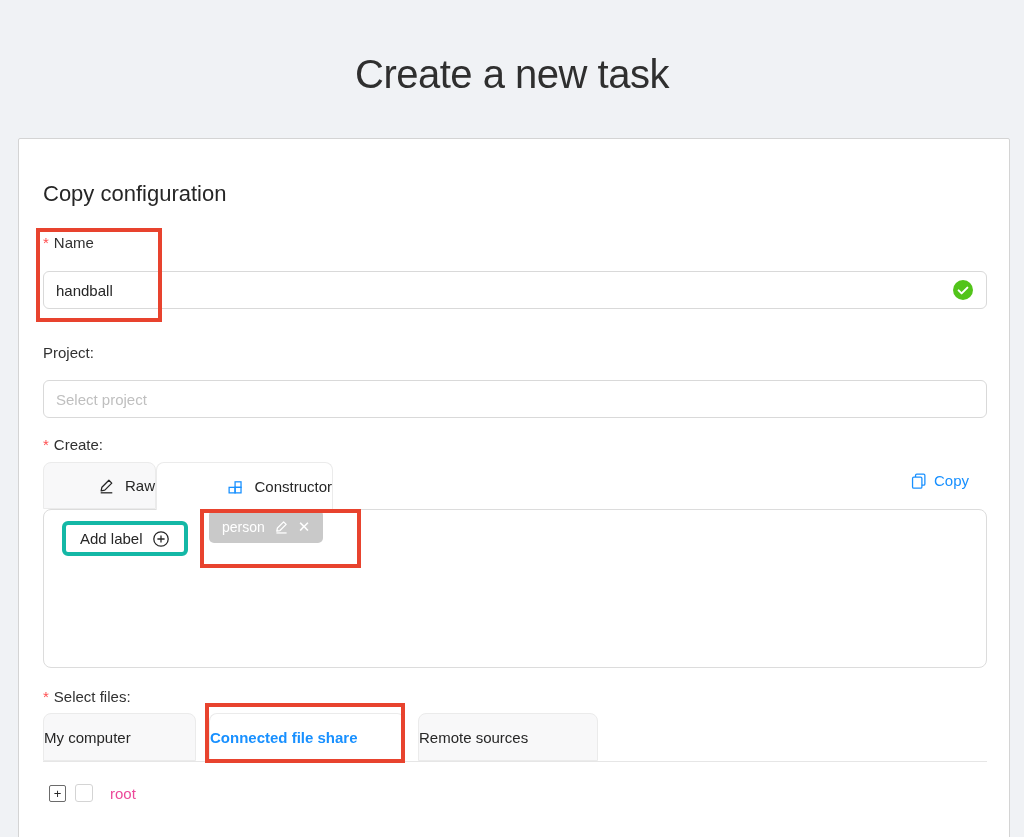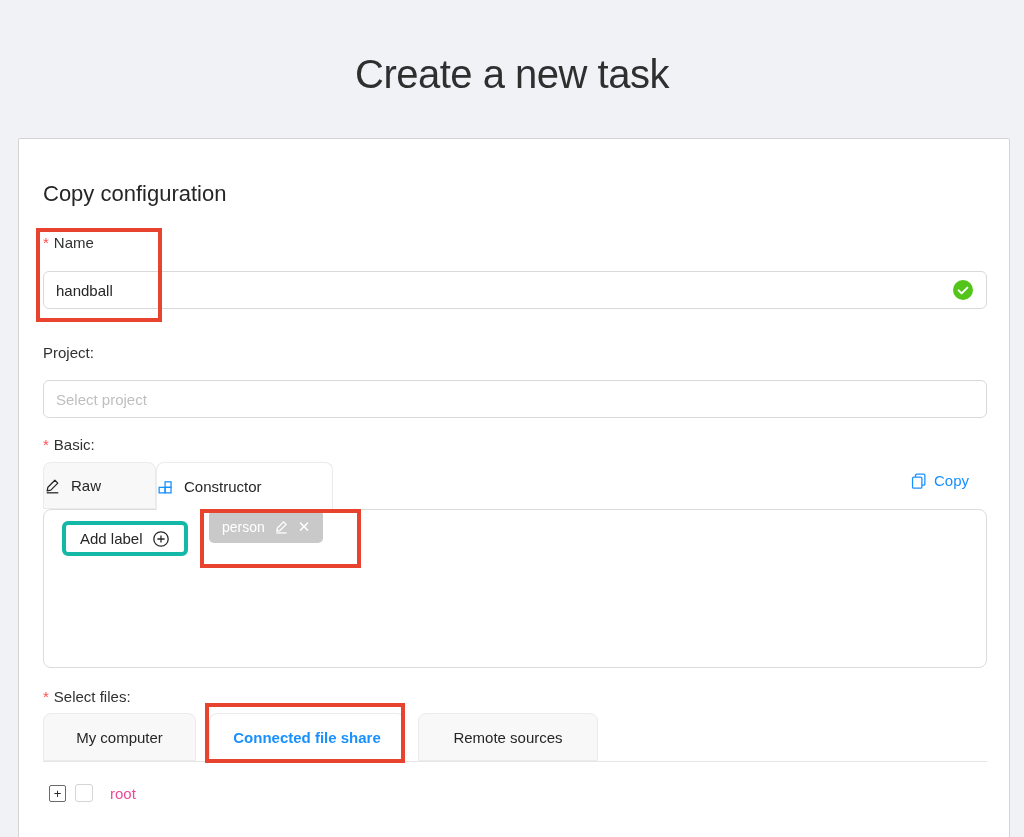--- a/index.html
+++ b/index.html
@@ -52,21 +52,21 @@
 
   .valid-icon {
     position: absolute; right: 36px; top: 141px;
     width: 20px; height: 20px; pointer-events: none;
   }
 
   
   .labels-tabs { position: absolute; left: 24px; top: 323px; height: 48px; display: flex; }
   .tab {
     height: 47px;
-    display: flex; align-items: center; justify-content: flex-start; gap: 10px;
+    display: flex; align-items: center; justify-content: flex-end; gap: 10px;
     font-size: 15px; font-weight: 500; color: #262626;
     background: #f8f8f9;
     border: 1px solid #ebebeb;
     border-radius: 8px 8px 0 0;
     cursor: pointer;
   }
   .tab.raw { width: 113px; }
   .tab.constructor { width: 177px; background: #fff; border-bottom: none; height: 48px; z-index: 2; }
 
   .copy-button {
@@ -102,21 +102,21 @@
 
   
   .files-tabs {
     position: absolute; left: 24px; top: 574px;
     width: 944px; height: 49px;
     display: flex; align-items: flex-start;
     border-bottom: 1px solid #e6e6e6;
   }
   .ftab {
     height: 48px;
-    display: flex; align-items: center; justify-content: center;
+    display: flex; align-items: center; justify-content: flex-start;
     font-size: 15px; font-weight: 500; color: #262626;
     background: #f8f8f9;
     border: 1px solid #ebebeb;
     border-radius: 8px 8px 0 0;
     margin-right: 13px;
     cursor: pointer;
   }
   .ftab.t1 { width: 153px; }
   .ftab.t2 { width: 196px; background: #fff; border-bottom: 1px solid #fff; height: 49px; color: #1890ff; font-weight: 700; z-index: 2; }
   .ftab.t3 { width: 180px; }
@@ -176,21 +176,21 @@
       </svg>
     </span>
 
     <div class="field-label" style="left:24px; top:205px;">
       <span>Project:</span>
     </div>
     <input class="text-input" style="top: 241px;" type="text" placeholder="Select project">
 
     <div class="field-label" style="left:24px; top:297px;">
       <span class="required-mark">*</span>
-      <span>Basic:</span>
+      <span>Create:</span>
     </div>
 
     <div class="labels-tabs">
       <div class="tab raw">
         <span>
           <svg width="17" height="17" viewBox="0 0 20 20" fill="none" stroke="#262626" stroke-width="1.5">
             <path d="M12.8 3.8l3.4 3.4L8 15.4l-4.3.9.9-4.3z" stroke-linejoin="round"></path>
             <path d="M3.2 18.6h13.6"></path>
           </svg>
         </span>

